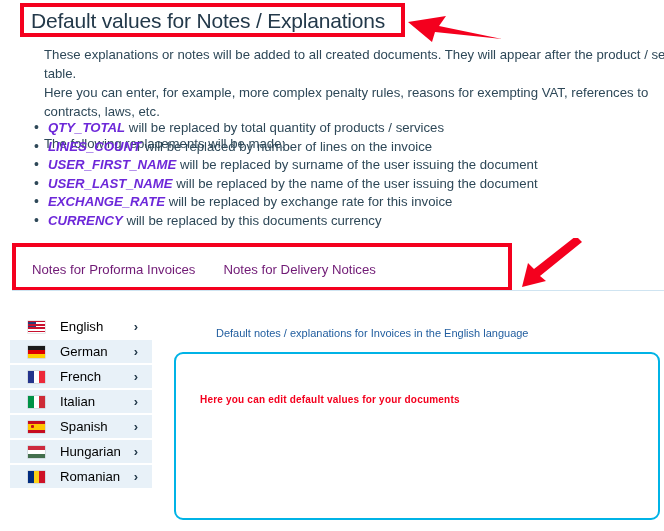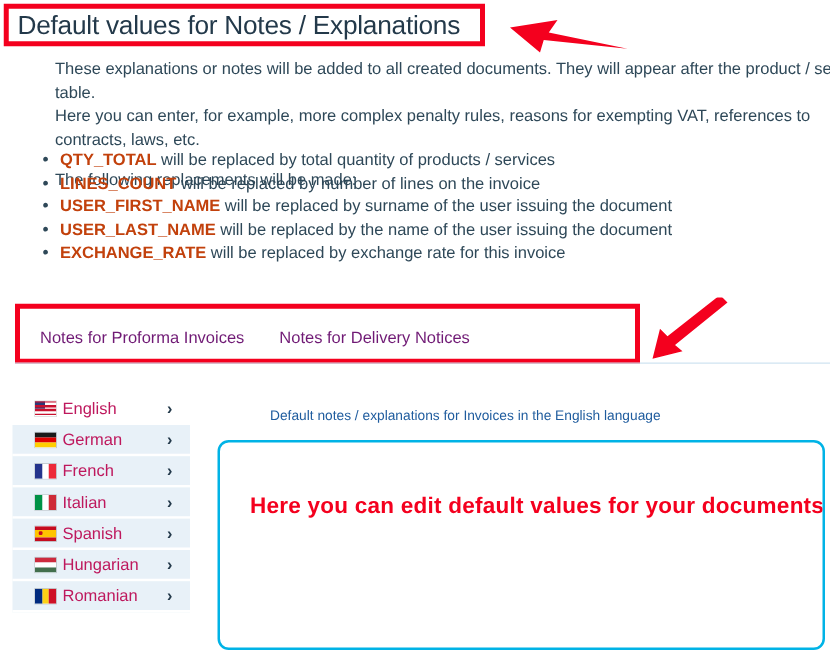--- a/index.html
+++ b/index.html
@@ -15,21 +15,21 @@
     overflow: hidden;
     font-family: "Liberation Sans", sans-serif;
     color: #2e4858;
     font-size: 13px;
     -webkit-font-smoothing: antialiased;
   }
 
   
   .title-wrap {
     position: absolute;
-    left: 3px;
+    left: 20px;
     top: 3px;
     width: 385px;
     height: 34px;
     box-sizing: border-box;
     border: 4px solid #f4001e;
     background: #ffffff;
     display: flex;
     align-items: center;
   }
   .page-title {
@@ -83,21 +83,22 @@
   .repl-list li::before {
     content: "\2022";
     position: absolute;
     left: -14px;
     top: -1px;
     color: #2e4858;
     font-size: 14px;
   }
   .repl-list .code {
     font-weight: bold;
-    color: #c2410c;
+    color: #6d28d9;
+    font-style: italic;
   }
 
   
   .tabs-annotation {
     position: absolute;
     left: 12px;
     top: 243px;
     width: 500px;
     height: 48px;
     box-sizing: border-box;
@@ -157,22 +158,22 @@
     align-items: center;
     background: #e8f1f8;
     border-bottom: 2px solid #ffffff;
     cursor: pointer;
     padding: 0 6px 0 18px;
     box-sizing: border-box;
   }
   .lang-row:first-child { background: #ffffff; }
   .lang-name {
     font-size: 13.2px;
-    color: #be185d;
-    margin-left: 5px;
+    color: #000000;
+    margin-left: 15px;
     flex: 1;
     white-space: nowrap;
   }
   .chev {
     font-size: 13px;
     color: #23394a;
     font-weight: bold;
     margin-right: 8px;
   }
 
@@ -240,21 +241,21 @@
     box-sizing: border-box;
     border: 2px solid #00b3e6;
     border-radius: 9px;
     background: #ffffff;
     overflow: hidden;
   }
   .editor-text {
     position: absolute;
     left: 24px;
     top: 40px;
-    font-size: 18px;
+    font-size: 10px;
     font-weight: bold;
     color: #f4001e;
     letter-spacing: 0.2px;
     white-space: nowrap;
   }
 </style>
 </head>
 <body>
 
 <div class="title-wrap">
@@ -271,20 +272,21 @@
   <div class="spacer"></div>
   <p>The following replacements will be made:</p>
 </div>
 
 <ul class="repl-list" id="repl-list">
     <li><span class="code">QTY_TOTAL</span><span> will be replaced by total quantity of products / services</span></li>
     <li><span class="code">LINES_COUNT</span><span> will be replaced by number of lines on the invoice</span></li>
     <li><span class="code">USER_FIRST_NAME</span><span> will be replaced by surname of the user issuing the document</span></li>
     <li><span class="code">USER_LAST_NAME</span><span> will be replaced by the name of the user issuing the document</span></li>
     <li><span class="code">EXCHANGE_RATE</span><span> will be replaced by exchange rate for this invoice</span></li>
+    <li><span class="code">CURRENCY</span><span> will be replaced by this documents currency</span></li>
   </ul>
 
 <div class="tabs-annotation"></div>
 <div class="tabline"></div>
 <div class="tabs" id="tabs">
     <div class="tab">Notes for Proforma Invoices</div>
     <div class="tab">Notes for Delivery Notices</div>
   </div>
 
 <svg class="arrow arrow-tabs" width="70" height="55" viewBox="0 0 70 55">

